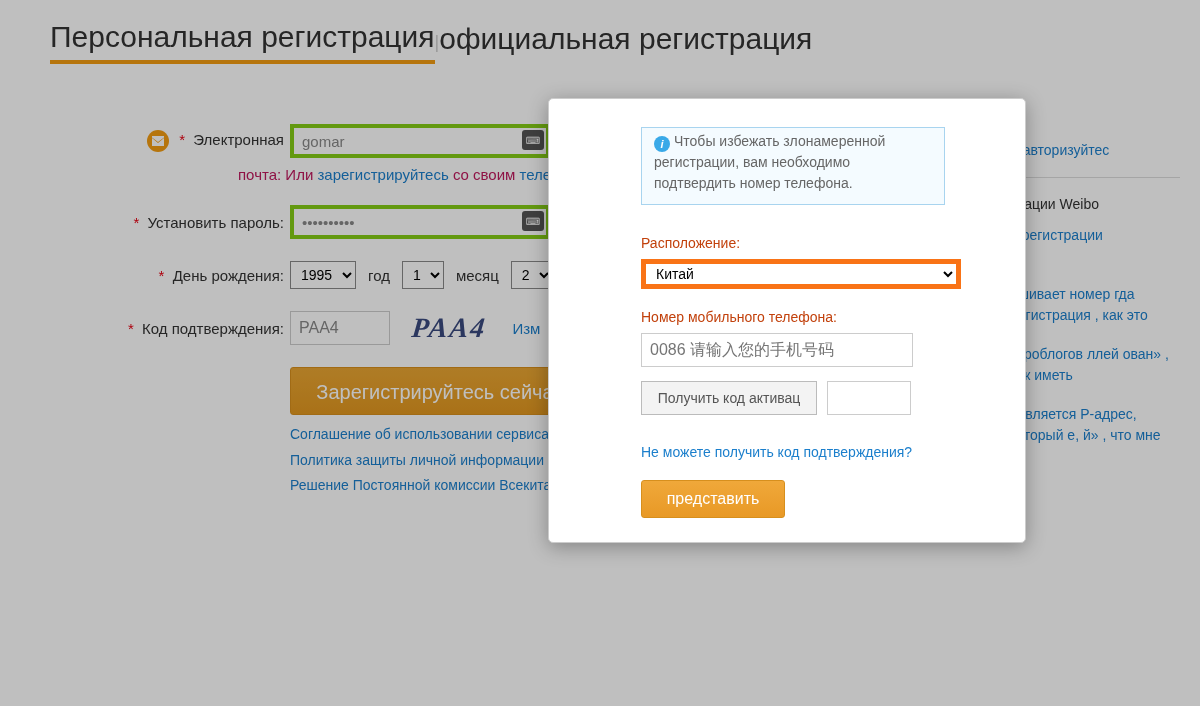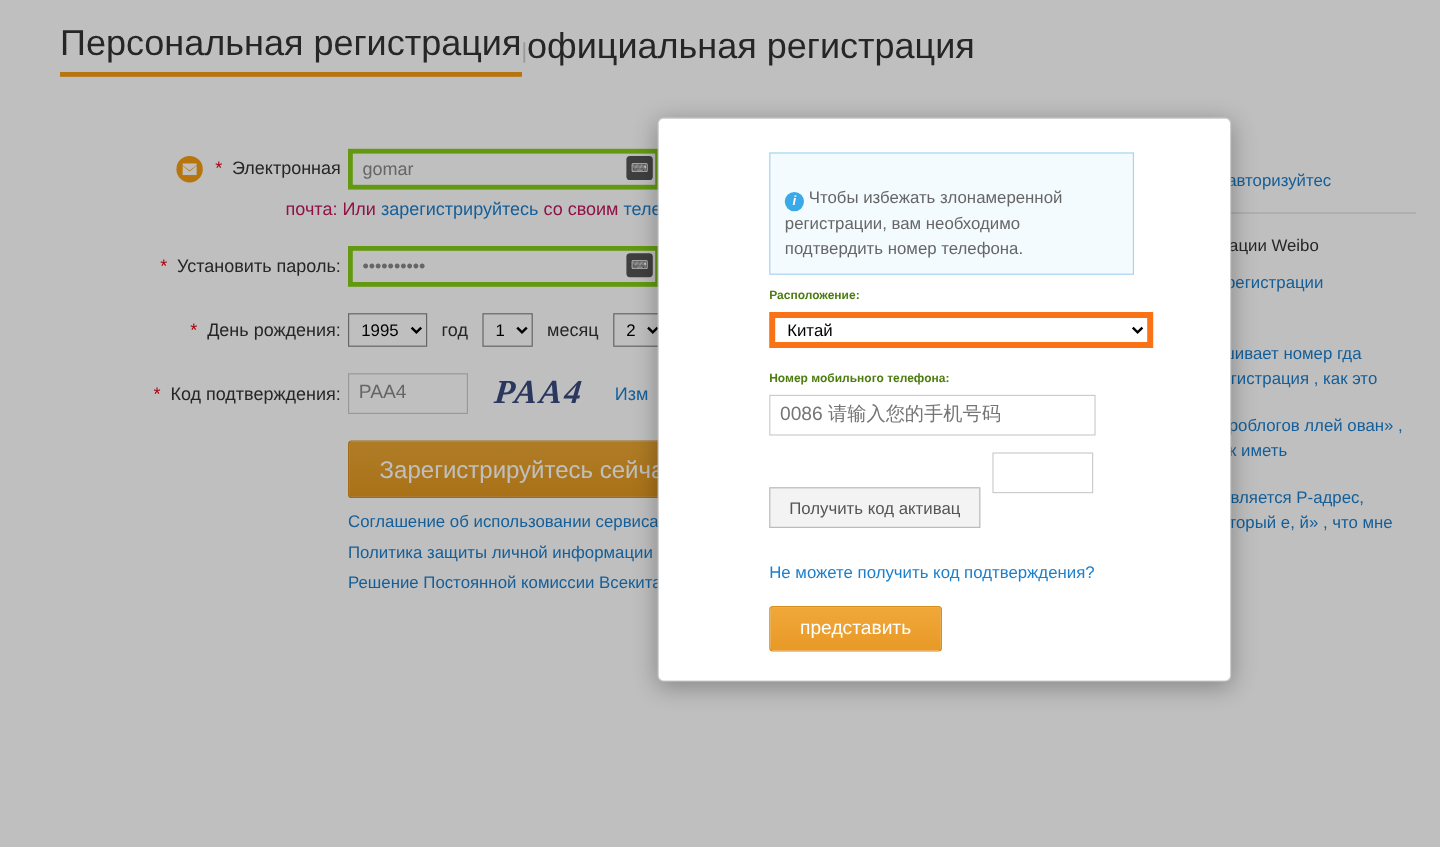--- a/index.html
+++ b/index.html
@@ -168,38 +168,38 @@
     display: flex;
     justify-content: space-between;
     align-items: center;
   }
   .modal-title { font-weight: bold; color: #333; font-size: 14px; }
   .close-x { color: #c8c8c8; font-size: 24px; cursor: pointer; line-height: 1; }
   .modal-body { padding: 28px 80px 24px 92px; }
   .info-box {
     border: 1px solid #a8d4ef;
     background: #f4fbff;
-    padding: 26px 12px 10px 12px;
+    padding: 3px 12px 10px 12px;
     color: #666;
     font-size: 14px;
     line-height: 1.5;
     position: relative;
-    margin-bottom: 12px;
+    margin-bottom: 30px;
   }
   .info-icon {
     display: inline-flex;
     width: 16px; height:16px;
     background:#39a9e8; color:#fff;
     border-radius:50%;
     align-items:center; justify-content:center;
     font-size:11px; font-weight:bold; font-style: italic;
     margin-right: 4px;
     vertical-align: -2px;
   }
-  .m-label { color: #4d7c0f; font-size: 10px; margin-bottom: 8px; font-weight: bold; }
+  .m-label { color: #c2410c; font-size: 14px; margin-bottom: 8px; }
   .m-select {
     width: 320px; height: 30px;
     border: 5px solid #f97316;
     background: #fff;
     padding: 0 6px;
     font-size: 14px;
     margin-bottom: 20px;
   }
   .phone-input {
     width: 272px; height: 34px;
@@ -214,21 +214,20 @@
     width: 176px; height: 34px;
     border: 1px solid #bbb;
     background: #f3f3f3;
     color: #555;
     font-size: 14px;
     cursor: pointer;
     overflow: hidden;
     white-space: nowrap;
     text-overflow: ellipsis;
     padding: 0 6px;
-    margin-top: 29px;
   }
   .code-input {
     width: 84px; height: 34px;
     border: 1px solid #ccc;
     padding: 0 6px;
   }
   .cant-link { color: #1b7fcc; font-size: 14px; line-height: 1.9; display:inline-block; margin-bottom: 14px; cursor:pointer;}
   .submit-btn {
     background: linear-gradient(#f0a83a,#e89926);
     border: 1px solid #d78f1d;

